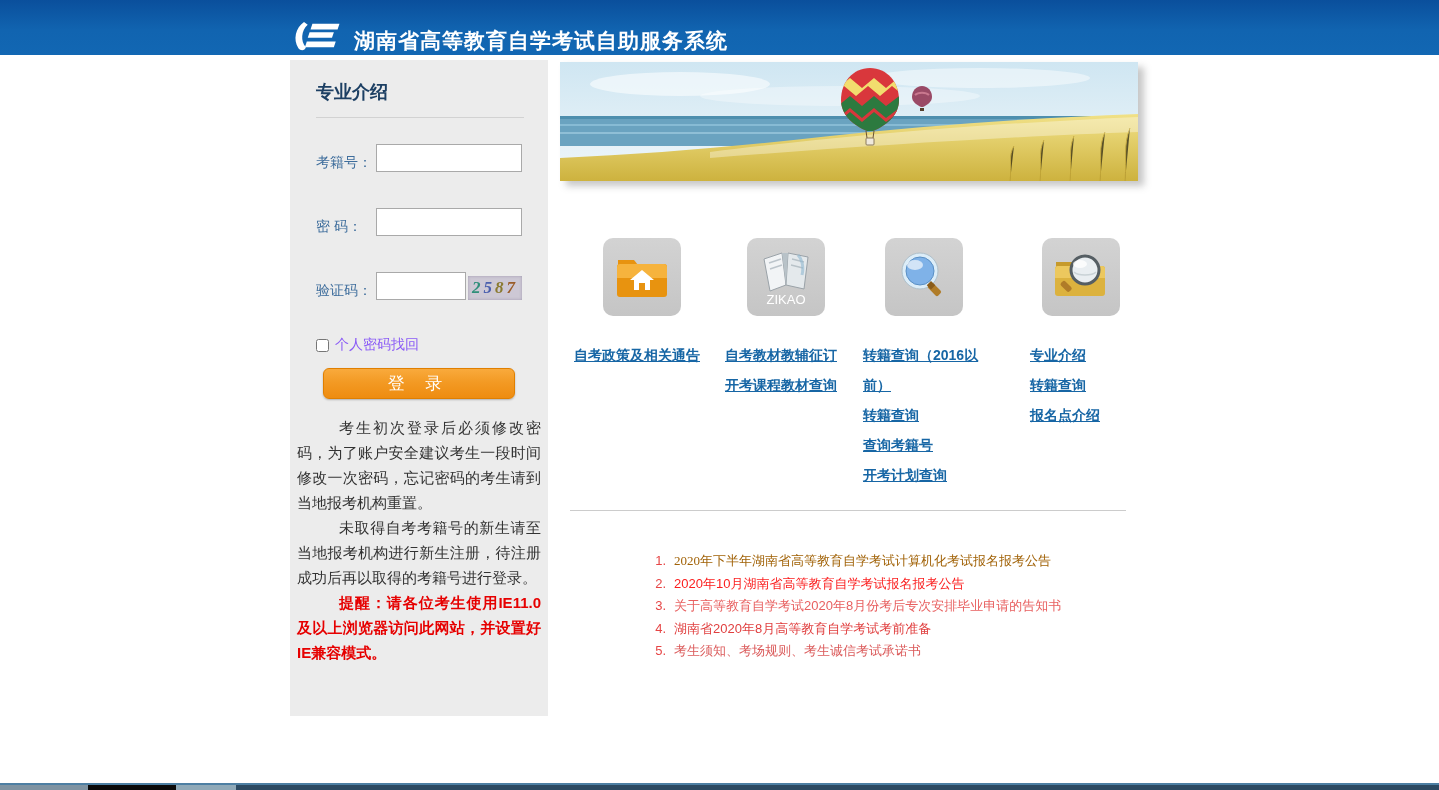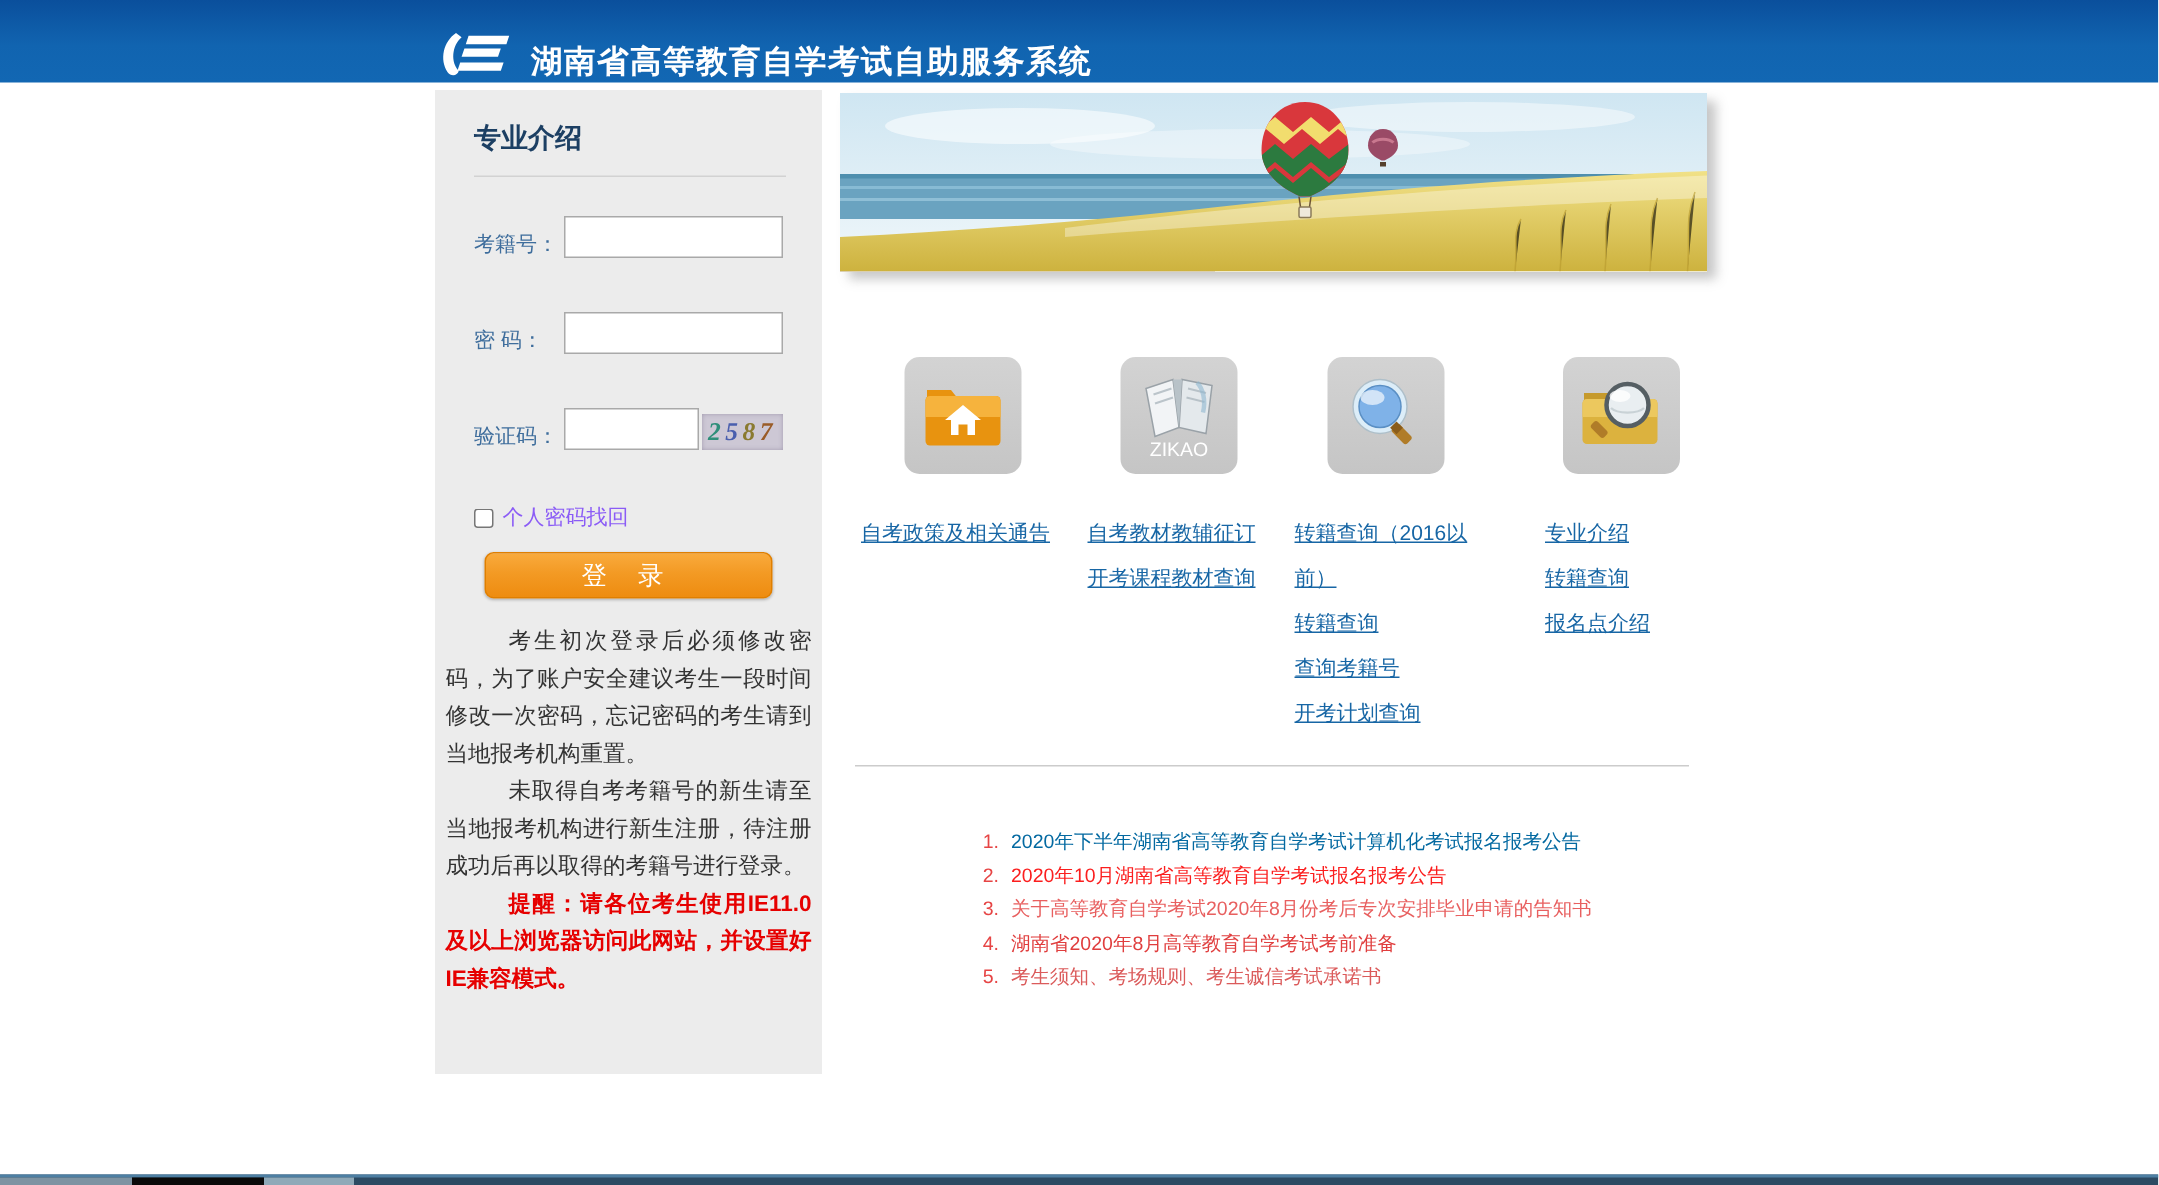--- a/index.html
+++ b/index.html
@@ -49,21 +49,21 @@
   
   .services { position:absolute; top:178px; left:0; width:578px; height:270px; }
   .svc-col { position:absolute; top:0; }
   .svc-col-1 { left:14px;  width:136px; }
   .svc-col-2 { left:165px; width:122px; }
   .svc-col-3 { left:303px; width:122px; }
   .svc-col-4 { left:470px; width:102px; }
   .icon-box { width:78px; height:78px; margin:0 auto 24px auto; border-radius:10px;
     background:linear-gradient(180deg,#d3d3d3,#c5c5c5);
     display:flex; align-items:center; justify-content:center; }
-  .svc-link { display:block; font-size:14px; font-weight:normal; color:#1766a5;
+  .svc-link { display:block; font-size:14px; font-weight:bold; color:#1766a5;
     text-decoration:underline; line-height:30px; cursor:pointer; }
 
   .divider { position:absolute; top:450px; left:10px; width:556px; height:1px; background:#cccccc; }
 
   
   .news { position:absolute; top:490px; left:88px; width:470px; }
   .news-item { display:flex; font-size:13px; line-height:22.5px; cursor:pointer; }
   .news-num { width:18px; flex:0 0 18px; text-align:right; margin-right:8px; color:#e64545; }
   .news-text { text-decoration:none; }
 
@@ -253,21 +253,21 @@
         <a class="svc-link">转籍查询</a>
         <a class="svc-link">报名点介绍</a>
       </div>
     </div>
 
     <div class="divider"></div>
 
     <div class="news">
       <div class="news-item">
         <span class="news-num">1.</span>
-        <span class="news-text" style="color: #0369a1;">2020年下半年湖南省高等教育自学考试计算机化考试报名报考公告</span>
+        <span class="news-text" style="color: #a16207; font-family: Liberation Serif, serif;">2020年下半年湖南省高等教育自学考试计算机化考试报名报考公告</span>
       </div>
       <div class="news-item">
         <span class="news-num">2.</span>
         <span class="news-text" style="color: rgb(251, 30, 30);">2020年10月湖南省高等教育自学考试报名报考公告</span>
       </div>
       <div class="news-item">
         <span class="news-num">3.</span>
         <span class="news-text" style="color: rgb(232, 96, 96);">关于高等教育自学考试2020年8月份考后专次安排毕业申请的告知书</span>
       </div>
       <div class="news-item">

